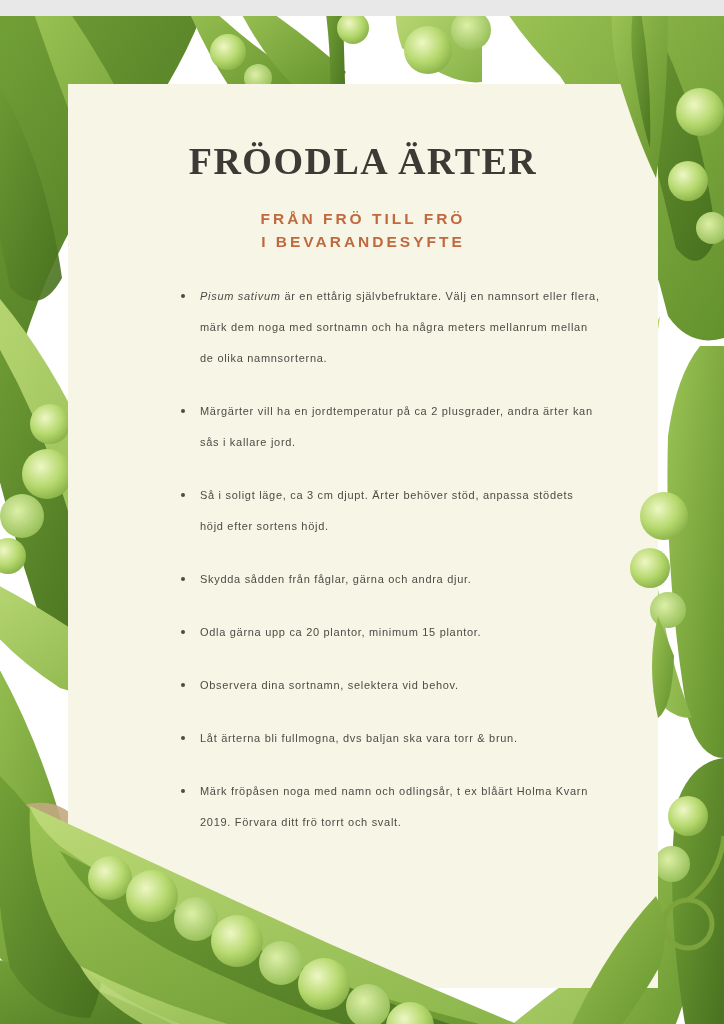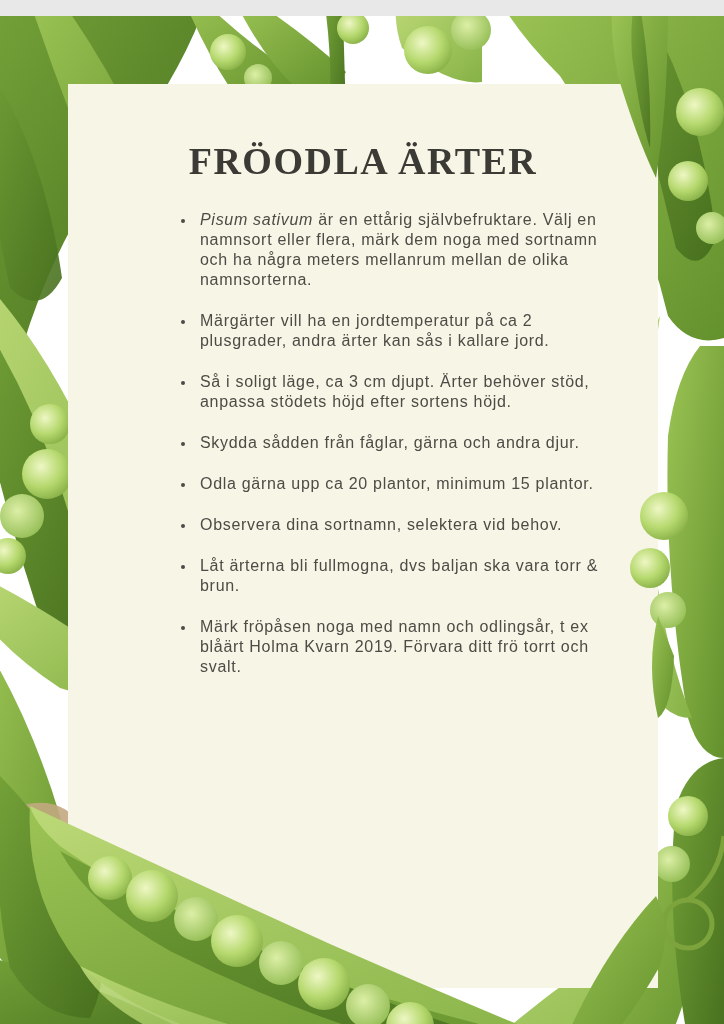--- a/index.html
+++ b/index.html
@@ -19,21 +19,21 @@
     font-weight:700;font-size:38px;letter-spacing:1.5px;
     color:#3b3a35;line-height:1.1;
   }
   .subtitle{
     margin-top:24px;text-align:center;
     font-size:15.5px;font-weight:700;letter-spacing:3px;
     color:#c0693e;line-height:23px;
   }
   .bullets{
     margin:27px 58px 0 110px;padding-left:18px;
-    font-size:16px;letter-spacing:0.7px;line-height:20px;
+    font-size:11px;letter-spacing:0.7px;line-height:31px;
     color:#4c4b45;
   }
   .bullets li{margin-bottom:21px;padding-left:4px;}
   .bullets li::marker{color:#4c4b45;font-size:13px;}
   .bullets em{font-style:italic;}
   .footer{
     position:absolute;left:0;right:0;top:802px;text-align:center;
     font-size:10px;letter-spacing:1.8px;color:#55544c;font-weight:400;
   }
 </style>
@@ -138,20 +138,24 @@
     <circle cx="410" cy="1010" r="24" fill="url(#pea1)"></circle>
     <path d="M 80,950 Q 200,1010 360,1040 Q 250,1046 150,1012 Q 100,986 80,950 Z" fill="url(#lg1)" opacity="0.9"></path>
 
     <path d="M 560,1036 Q 600,940 656,880 Q 672,910 660,950 Q 630,1002 600,1036 Z" fill="url(#lg2)"></path>
   </svg>
 
   <div class="panel-content">
 
     <h1 class="title">FRÖODLA ÄRTER</h1>
 
+    <div class="subtitle">
+      <div>FRÅN FRÖ TILL FRÖ</div>
+      <div>I BEVARANDESYFTE</div>
+    </div>
 
     <ul class="bullets">
       <li><em>Pisum sativum</em><span> är en ettårig självbefruktare. Välj en namnsort eller flera, märk dem noga med sortnamn och ha några meters mellanrum mellan de olika namnsorterna.</span></li>
       <li><em></em><span>Märgärter vill ha en jordtemperatur på ca 2 plusgrader, andra ärter kan sås i kallare jord.</span></li>
       <li><em></em><span>Så i soligt läge, ca 3 cm djupt. Ärter behöver stöd, anpassa stödets höjd efter sortens höjd.</span></li>
       <li><em></em><span>Skydda sådden från fåglar, gärna och andra djur.</span></li>
       <li><em></em><span>Odla gärna upp ca 20 plantor, minimum 15 plantor.</span></li>
       <li><em></em><span>Observera dina sortnamn, selektera vid behov.</span></li>
       <li><em></em><span>Låt ärterna bli fullmogna, dvs baljan ska vara torr &amp; brun.</span></li>
       <li><em></em><span>Märk fröpåsen noga med namn och odlingsår, t ex blåärt Holma Kvarn 2019. Förvara ditt frö torrt och svalt.</span></li>

